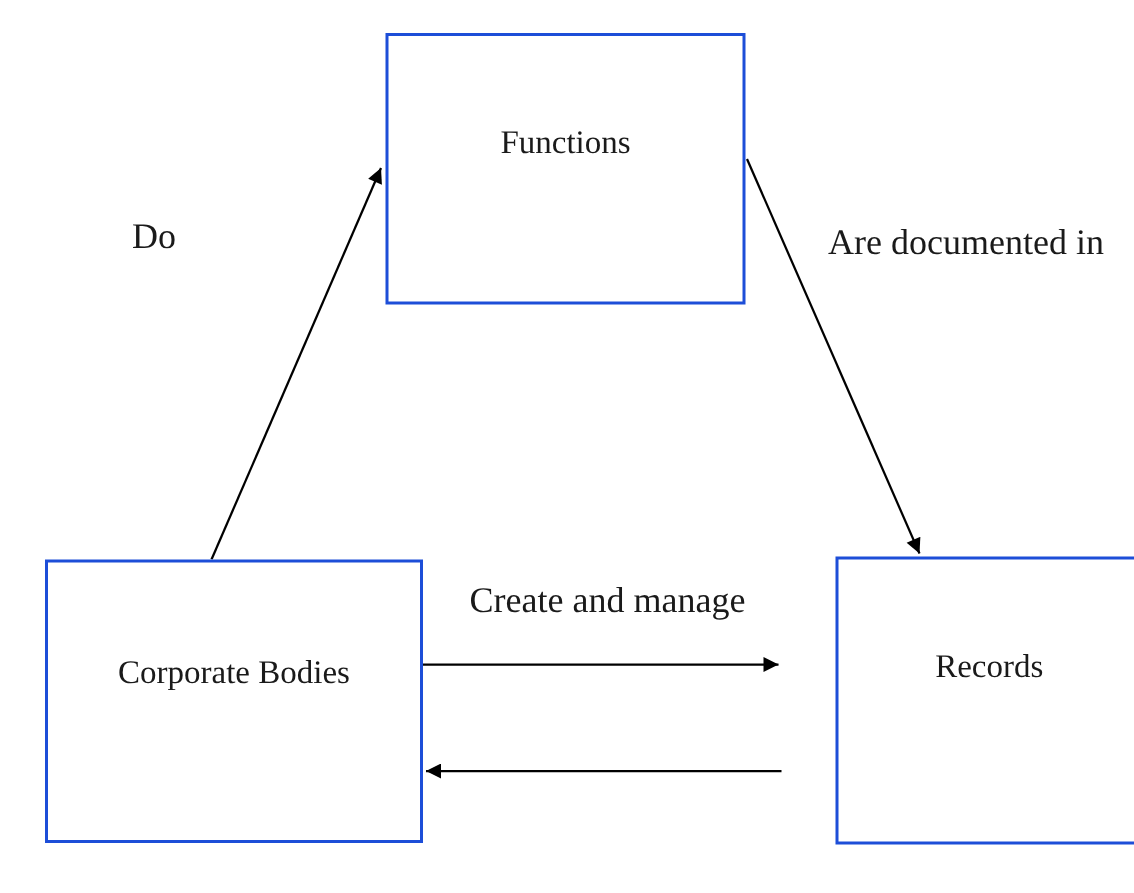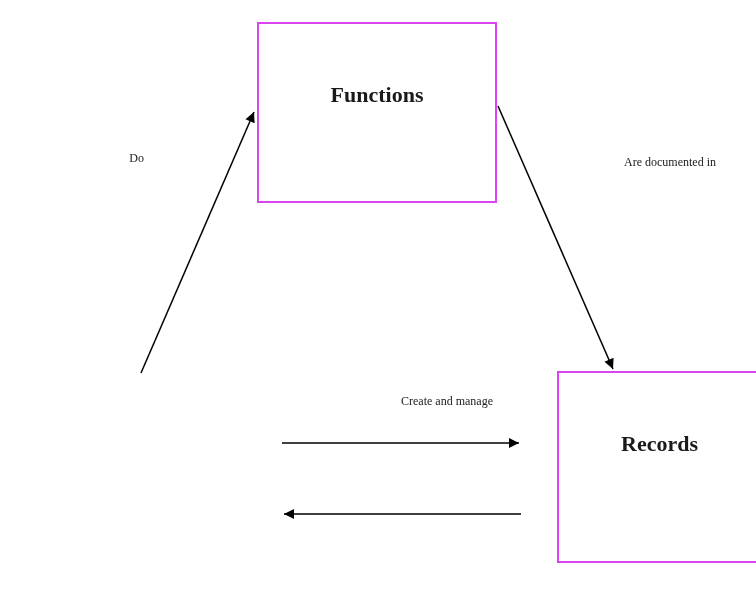--- a/index.html
+++ b/index.html
@@ -7,24 +7,23 @@
     position: relative;
     width: 756px;
     height: 595px;
     background: #ffffff;
     font-family: "Liberation Serif", "DejaVu Serif", serif;
     color: #1a1a1a;
     overflow: hidden;
   }
   .node {
     position: absolute;
-    border: 2px solid #d946ef;
+    border: 2px solid #1d4ed8;
     background: #ffffff;
     box-sizing: border-box;
-    font-weight: bold;
   }
   .node-label {
     position: absolute;
     left: 0;
     width: 100%;
     text-align: center;
     font-size: 22px;
     line-height: 26px;
     white-space: nowrap;
   }
@@ -36,22 +35,22 @@
   #node-records .node-label { top: 58px; }
 
   .edges-svg {
     position: absolute;
     left: 0; top: 0;
     width: 756px; height: 595px;
     pointer-events: none;
   }
   .edge-label {
     position: absolute;
-    text-align: right;
-    font-size: 12px;
+    text-align: left;
+    font-size: 24px;
     line-height: 23px;
   }
   #label-do        { left: 88px;  top: 147px; width: 56px;  }
   #label-documented{ left: 552px; top: 151px; width: 164px; white-space: nowrap; }
   #label-create    { left: 313px; top: 390px; width: 180px; white-space: nowrap; }
   #label-used      { left: 309px; top: 532px; width: 182px; }
 </style>
 </head>
 <body>
 
@@ -66,20 +65,23 @@
     <line x1="141" y1="373" x2="254" y2="112" stroke="#000000" stroke-width="1.5" marker-end="url(#arrowhead)"></line>
     <line x1="498" y1="106" x2="613" y2="369" stroke="#000000" stroke-width="1.5" marker-end="url(#arrowhead)"></line>
     <line x1="282" y1="443" x2="519" y2="443" stroke="#000000" stroke-width="1.5" marker-end="url(#arrowhead)"></line>
     <line x1="521" y1="514" x2="284" y2="514" stroke="#000000" stroke-width="1.5" marker-end="url(#arrowhead)"></line>
   </svg>
 
   <div class="node" id="node-functions">
     <div class="node-label">Functions</div>
   </div>
 
+  <div class="node" id="node-corporate">
+    <div class="node-label">Corporate Bodies</div>
+  </div>
 
   <div class="node" id="node-records">
     <div class="node-label">Records</div>
   </div>
 
   <div class="edge-label" id="label-do">Do</div>
   <div class="edge-label" id="label-documented">Are documented in</div>
   <div class="edge-label" id="label-create">Create and manage</div>
 
 </div>

